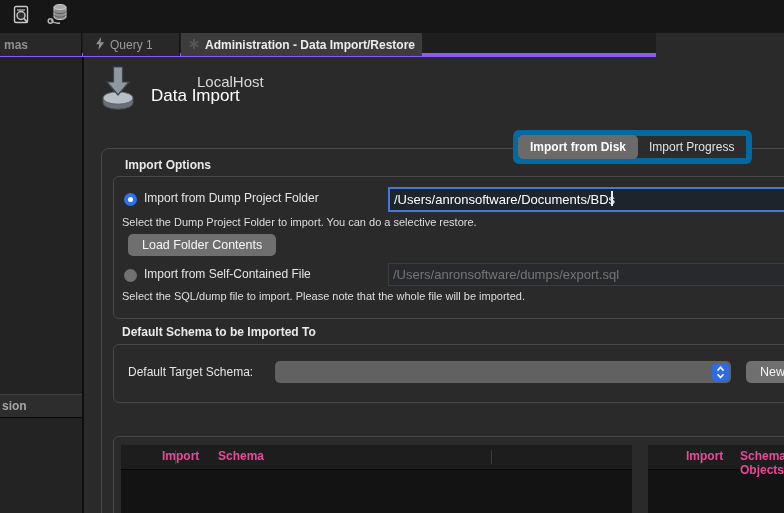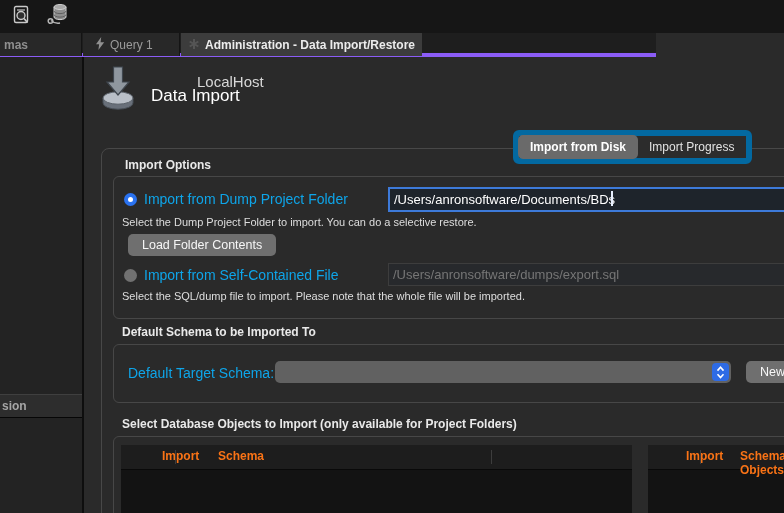--- a/index.html
+++ b/index.html
@@ -38,41 +38,41 @@
   .io-box{left:29px;top:119px;width:700px;height:141px;}
   .ds-label{left:38px;top:268px;}
   .ds-box{left:29px;top:287px;width:700px;height:57px;}
   .obj-label{left:38px;top:360px;}
   .obj-box{left:29px;top:379px;width:700px;height:110px;}
   
   .radio{position:absolute;width:13px;height:13px;border-radius:50%;z-index:4;}
   .radio.on{background:#2a72f0;}
   .radio.on::after{content:"";position:absolute;left:4px;top:4px;width:5px;height:5px;border-radius:50%;background:#fff;}
   .radio.off{background:#717171;}
-  .row-label{position:absolute;font-size:14px;color:#0ea5e9;z-index:4;}
+  .row-label{position:absolute;font-size:12px;color:#e5e5e5;z-index:4;}
   .help{position:absolute;font-size:11px;color:#dedede;z-index:4;}
   .path-input{position:absolute;height:17px;font-size:13px;font-family:"Liberation Sans","DejaVu Sans",sans-serif;z-index:4;padding:2px 4px;}
   .focused{left:304px;top:130px;width:388px;background:#1e242b;border:2px solid #3d7ad9;color:#ffffff;outline:none;}
   .caret{position:absolute;left:527px;top:134px;width:2px;height:15px;background:#e8f0ff;z-index:6;}
   .disabled{left:304px;top:206px;width:390px;background:#27292c;border:1px solid #3d3d3d;color:#767676;}
   .btn{position:absolute;height:22px;background:#6f6f6f;border-radius:5px;color:#f7f7f7;
        font-size:12.5px;display:flex;align-items:center;padding:0 14px;z-index:4;box-sizing:border-box;}
   .load-btn{left:44px;top:177px;}
   .new-btn{left:662px;top:304px;width:84px;}
   
   .dts-label{left:44px;top:308px;}
   .dropdown{position:absolute;left:191px;top:304px;width:456px;height:22px;background:#616161;border-radius:5px;z-index:4;}
   .stepper{position:absolute;right:2px;top:2px;width:17px;height:18px;background:#2e6be5;border-radius:4px;
            display:flex;align-items:center;justify-content:center;}
   
   .tbl{position:absolute;top:388px;background:#131313;z-index:4;}
   .tbl-l{left:37px;width:511px;height:78px;}
   .tbl-r{left:564px;width:145px;height:78px;}
   .tbl-head{position:relative;height:24px;background:#1d1d1d;border-bottom:1px solid #090909;}
-  .th{position:absolute;top:4px;font-size:12px;font-weight:700;color:#f97316;padding-left:31px;}
+  .th{position:absolute;top:4px;font-size:12px;font-weight:700;color:#ec4899;padding-left:31px;}
   .vdiv{position:absolute;top:5px;width:1px;height:14px;background:#3d3d3d;}
   .tbl-body{height:54px;}
 </style>
 </head>
 <body>
 
 <div id="page">
 
   <div class="topbar">
     <div class="tool-btn" style="left:8px;">
@@ -171,21 +171,20 @@
       <span></span>
       <div class="stepper">
         <svg width="9" height="13" viewBox="0 0 9 13">
             <path d="M1.5 4.6 L4.5 1.3 L7.5 4.6" fill="none" stroke="#ffffff" stroke-width="1.6"></path>
             <path d="M1.5 8.2 L4.5 11.5 L7.5 8.2" fill="none" stroke="#ffffff" stroke-width="1.6"></path>
           </svg>
       </div>
     </div>
     <div class="btn new-btn">New</div>
 
-    <div class="grp-label obj-label">Select Database Objects to Import (only available for Project Folders)</div>
     <div class="grp-box obj-box"></div>
 
     <div class="tbl tbl-l">
       <div class="tbl-head">
         <span class="th" style="left:10px;">Import</span>
         <div class="vdiv" style="left:54px;"></div>
         <span class="th" style="left:66px;">Schema</span>
         <div class="vdiv" style="left:370px;"></div>
       </div>
       <div class="tbl-body"></div>

